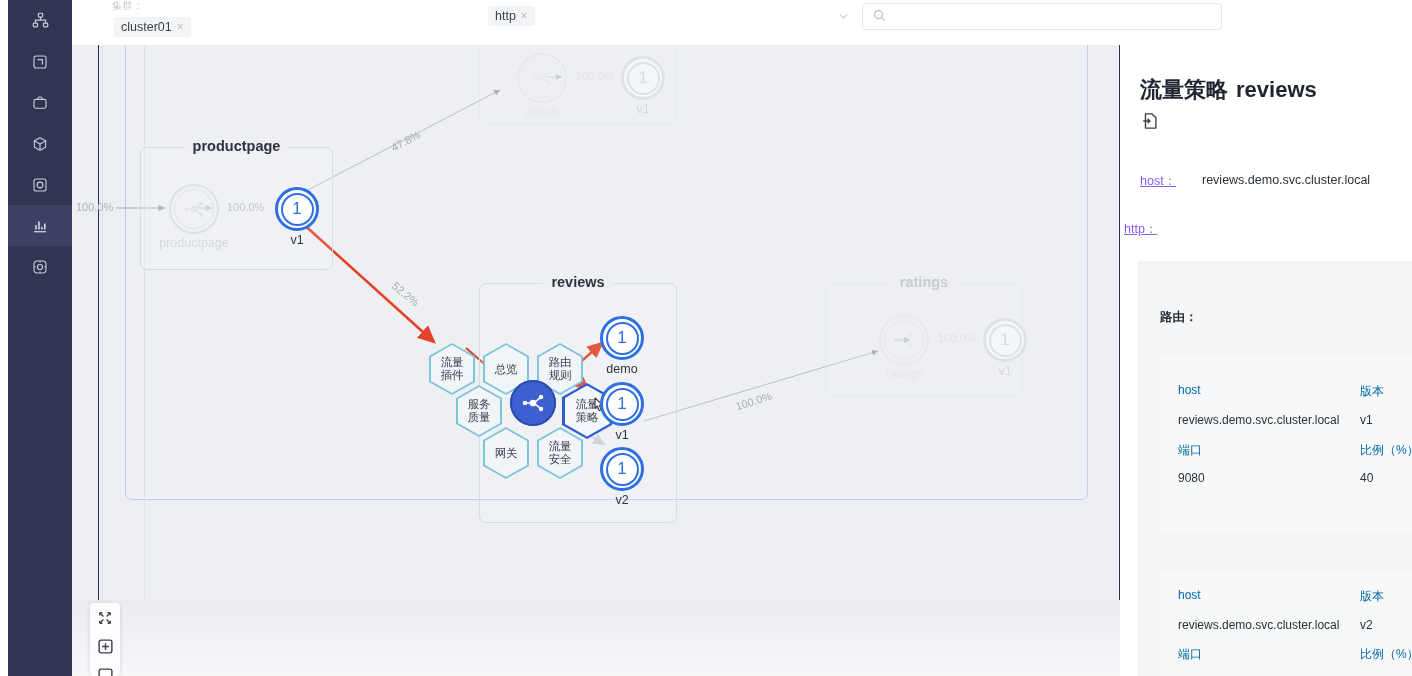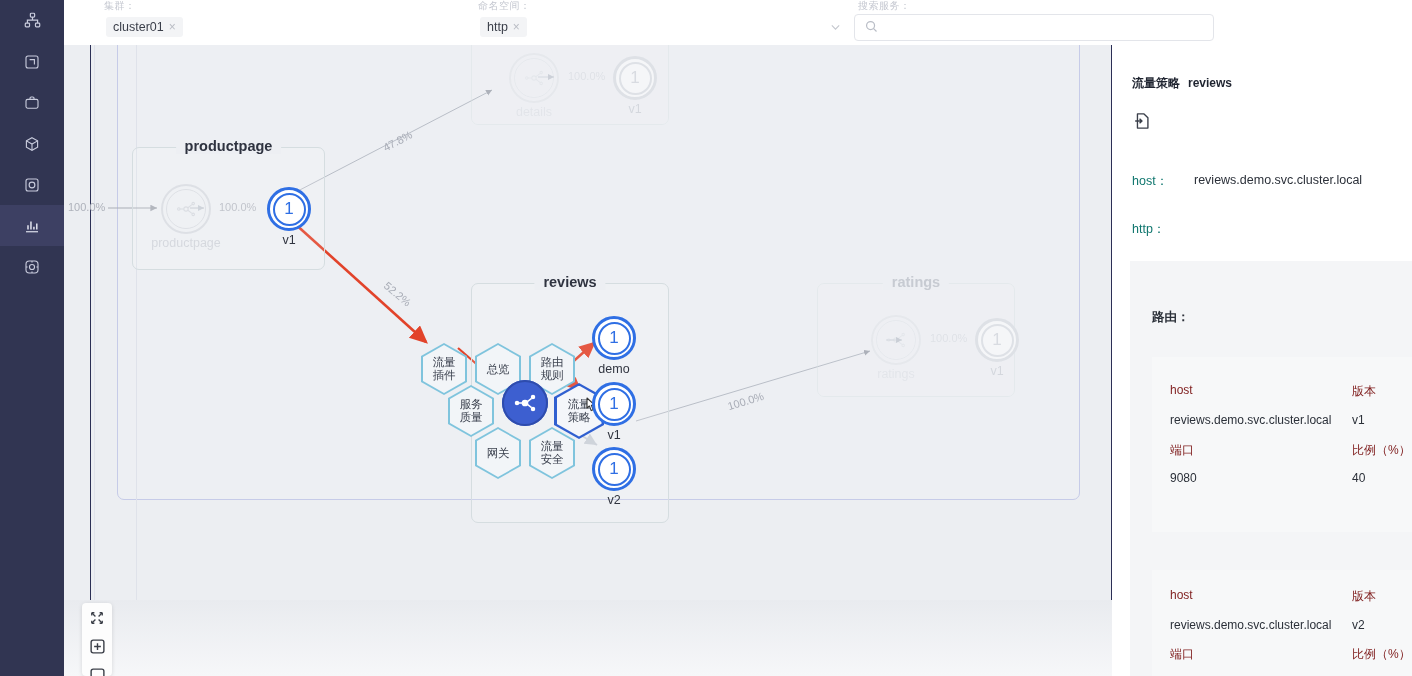--- a/index.html
+++ b/index.html
@@ -2,21 +2,21 @@
 <html><head>
 <meta charset="utf-8">
 <style>
   * { box-sizing: border-box; margin: 0; padding: 0; }
   html, body {
     width: 1412px; height: 676px;
     overflow: hidden;
     font-family: "Liberation Sans", "DejaVu Sans", sans-serif;
     background: #ffffff;
   }
-  #app { position: relative; width: 1136px; height: 676px; }
+  #app { position: relative; width: 1136px; height: 676px; margin-left: 8px; }
 
   
   #rail {
     position: absolute; left: 0; top: 0; width: 64px; height: 676px;
     background: #313552;
   }
   .rail-item {
     position: relative; width: 64px; height: 41px;
     display: flex; align-items: center; justify-content: center;
   }
@@ -162,44 +162,44 @@
   .cursor-ico { position: absolute; width: 18px; height: 22px; pointer-events: none; }
 
   
   #panel {
     position: absolute; left: 1112px; top: 45px;
     width: 300px; height: 631px; background: #ffffff;
     overflow: hidden;
   }
   .panel-title {
     position: absolute; left: 20px; top: 30px;
-    font-size: 12px; font-weight: bold; color: #1f2430;
+    font-size: 22px; font-weight: bold; color: #1f2430;
   }
   .panel-title .sub { font-weight: bold; margin-left: 8px; }
   .panel-export { position: absolute; left: 20px; top: 66px; width: 22px; height: 22px; }
   .kv { position: absolute; font-size: 12.5px; color: #3a3f4a; }
-  .kv-key { color: #0f766e; }
+  .kv-key { color: #8b5cf6; text-decoration: underline; }
   .kv-val { color: #2b3039; }
 
   .route-label {
     position: absolute; left: 40px; font-size: 12.5px;
     font-weight: bold; color: #2b3039;
   }
   .route-bg {
     position: absolute; left: 18px; width: 300px;
     background: #f4f5f7;
   }
   .route-card {
     position: absolute; left: 40px; width: 280px;
     background: #f7f8f9;
   }
   .route-row {
     position: absolute; font-size: 12px; white-space: nowrap;
   }
-  .r-head { color: #7f1d1d; }
+  .r-head { color: #0369a1; }
   .r-val { color: #2b3039; }
 
   
   #zoomctl {
     position: absolute; left: 82px; top: 603px;
     width: 30px; height: 73px;
     background: #fdfdfd; border-radius: 4px;
     box-shadow: 0 1px 4px rgba(0,0,0,.13);
     display: flex; flex-direction: column; align-items: center;
     padding-top: 8px; gap: 14px; z-index: 20;
@@ -305,36 +305,34 @@
         </span>
         <span class="chevron">
           <svg width="11" height="11" viewBox="0 0 12 12">
               <path d="M2 4.3L6 8.3l4-4" fill="none" stroke="#c4c7ce" stroke-width="1.2"></path>
             </svg>
         </span>
       </div>
     </div>
 
     <div class="field" style="left:410px;width:375px;">
-      <div class="field-label">命名空间：</div>
       <div class="select-box" style="width:375px;margin-top:2px;">
         <span class="chip">
           <span>http</span>
           <span class="chip-x">×</span>
         </span>
         <span class="chevron">
           <svg width="11" height="11" viewBox="0 0 12 12">
               <path d="M2 4.3L6 8.3l4-4" fill="none" stroke="#c4c7ce" stroke-width="1.2"></path>
             </svg>
         </span>
       </div>
     </div>
 
     <div class="field" style="left:790px;width:360px;">
-      <div class="field-label">搜索服务：</div>
       <div class="search-wrap" style="width:360px;margin-top:3px;">
         <span>
           <svg width="13" height="13" viewBox="0 0 14 14">
               <circle cx="6" cy="6" r="4.3" fill="none" stroke="#b9bdc6" stroke-width="1.3"></circle>
               <path d="M9.3 9.3l3.1 3.1" stroke="#b9bdc6" stroke-width="1.3"></path>
             </svg>
         </span>
         <input type="text" placeholder="" style="">
       </div>
     </div>
@@ -595,21 +593,21 @@
       <svg width="20" height="20" viewBox="0 0 22 22">
         <g fill="none" stroke="#3a3f4a" stroke-width="1.5" stroke-linejoin="round">
           <path d="M6 3.2h7.2L17.5 7.5v11.3H6z"></path>
           <path d="M3.5 11h7.8M8.3 8.4L11 11l-2.7 2.6"></path>
         </g>
       </svg>
     </div>
 
     <div class="kv kv-key" style="left:20px;top:128px;">host：</div>
     <div class="kv kv-val" style="left:82px;top:128px;">reviews.demo.svc.cluster.local</div>
-    <div class="kv kv-key" style="left:20px;top:176px;">http：</div>
+    <div class="kv kv-key" style="left:4px;top:176px;">http：</div>
 
     <div class="route-bg" style="top:216px;height:415px;"></div>
     <div class="route-label" style="top:264px;">路由：</div>
 
     <div class="route-card" style="top:312px;height:175px;">
       <div class="route-row r-head" style="left:18px;top:26px;">host</div>
       <div class="route-row r-head" style="left:200px;top:26px;">版本</div>
       <div class="route-row r-val" style="left:18px;top:56px;">reviews.demo.svc.cluster.local</div>
       <div class="route-row r-val" style="left:200px;top:56px;">v1</div>
       <div class="route-row r-head" style="left:18px;top:85px;">端口</div>

